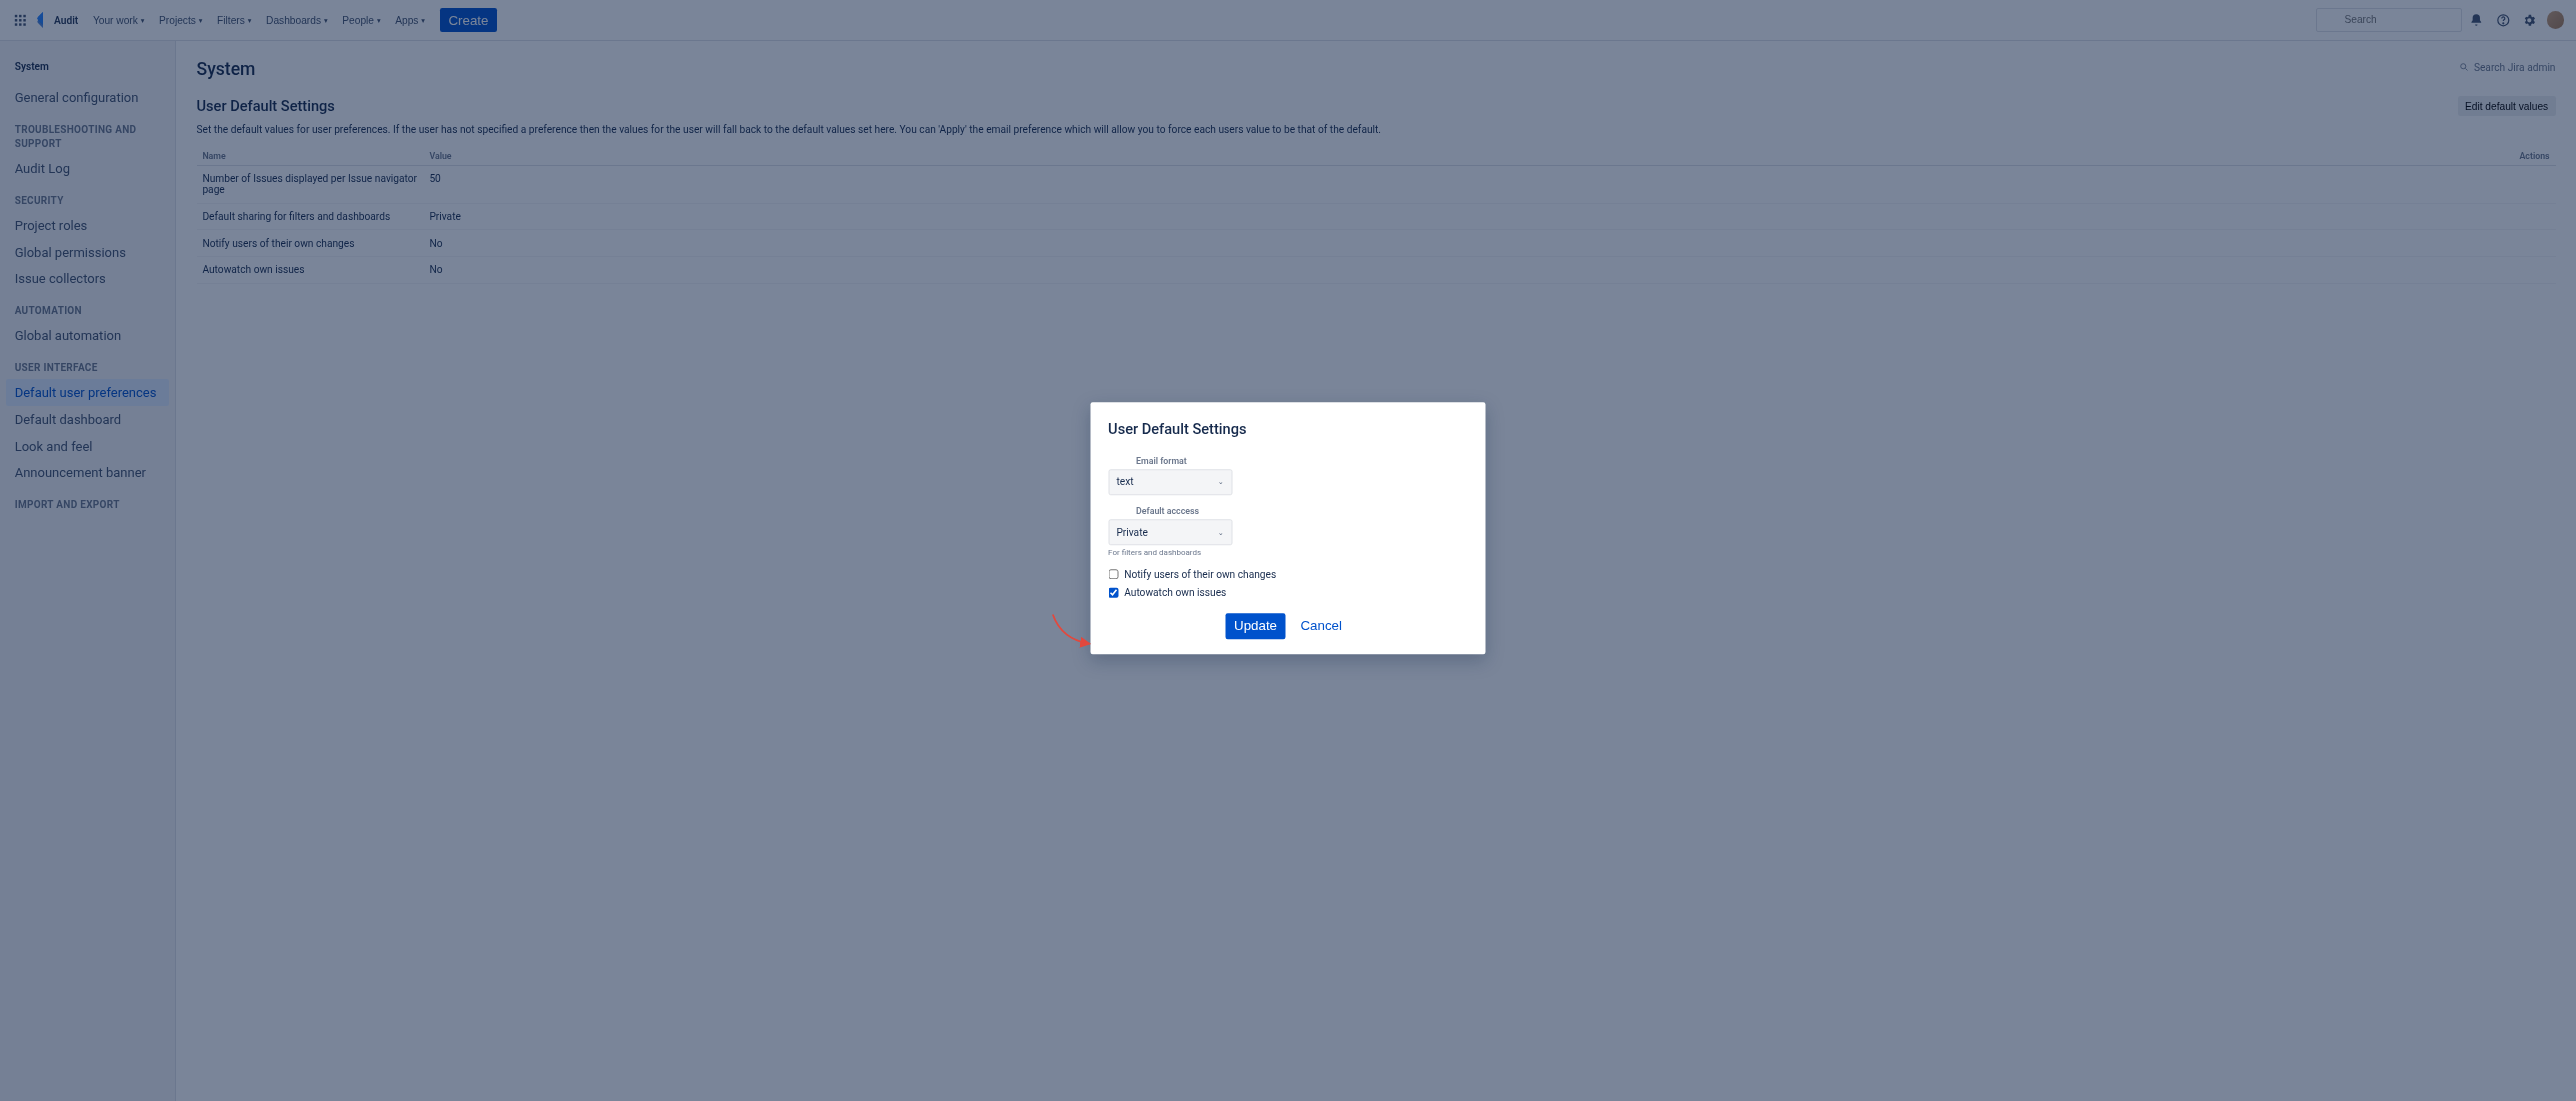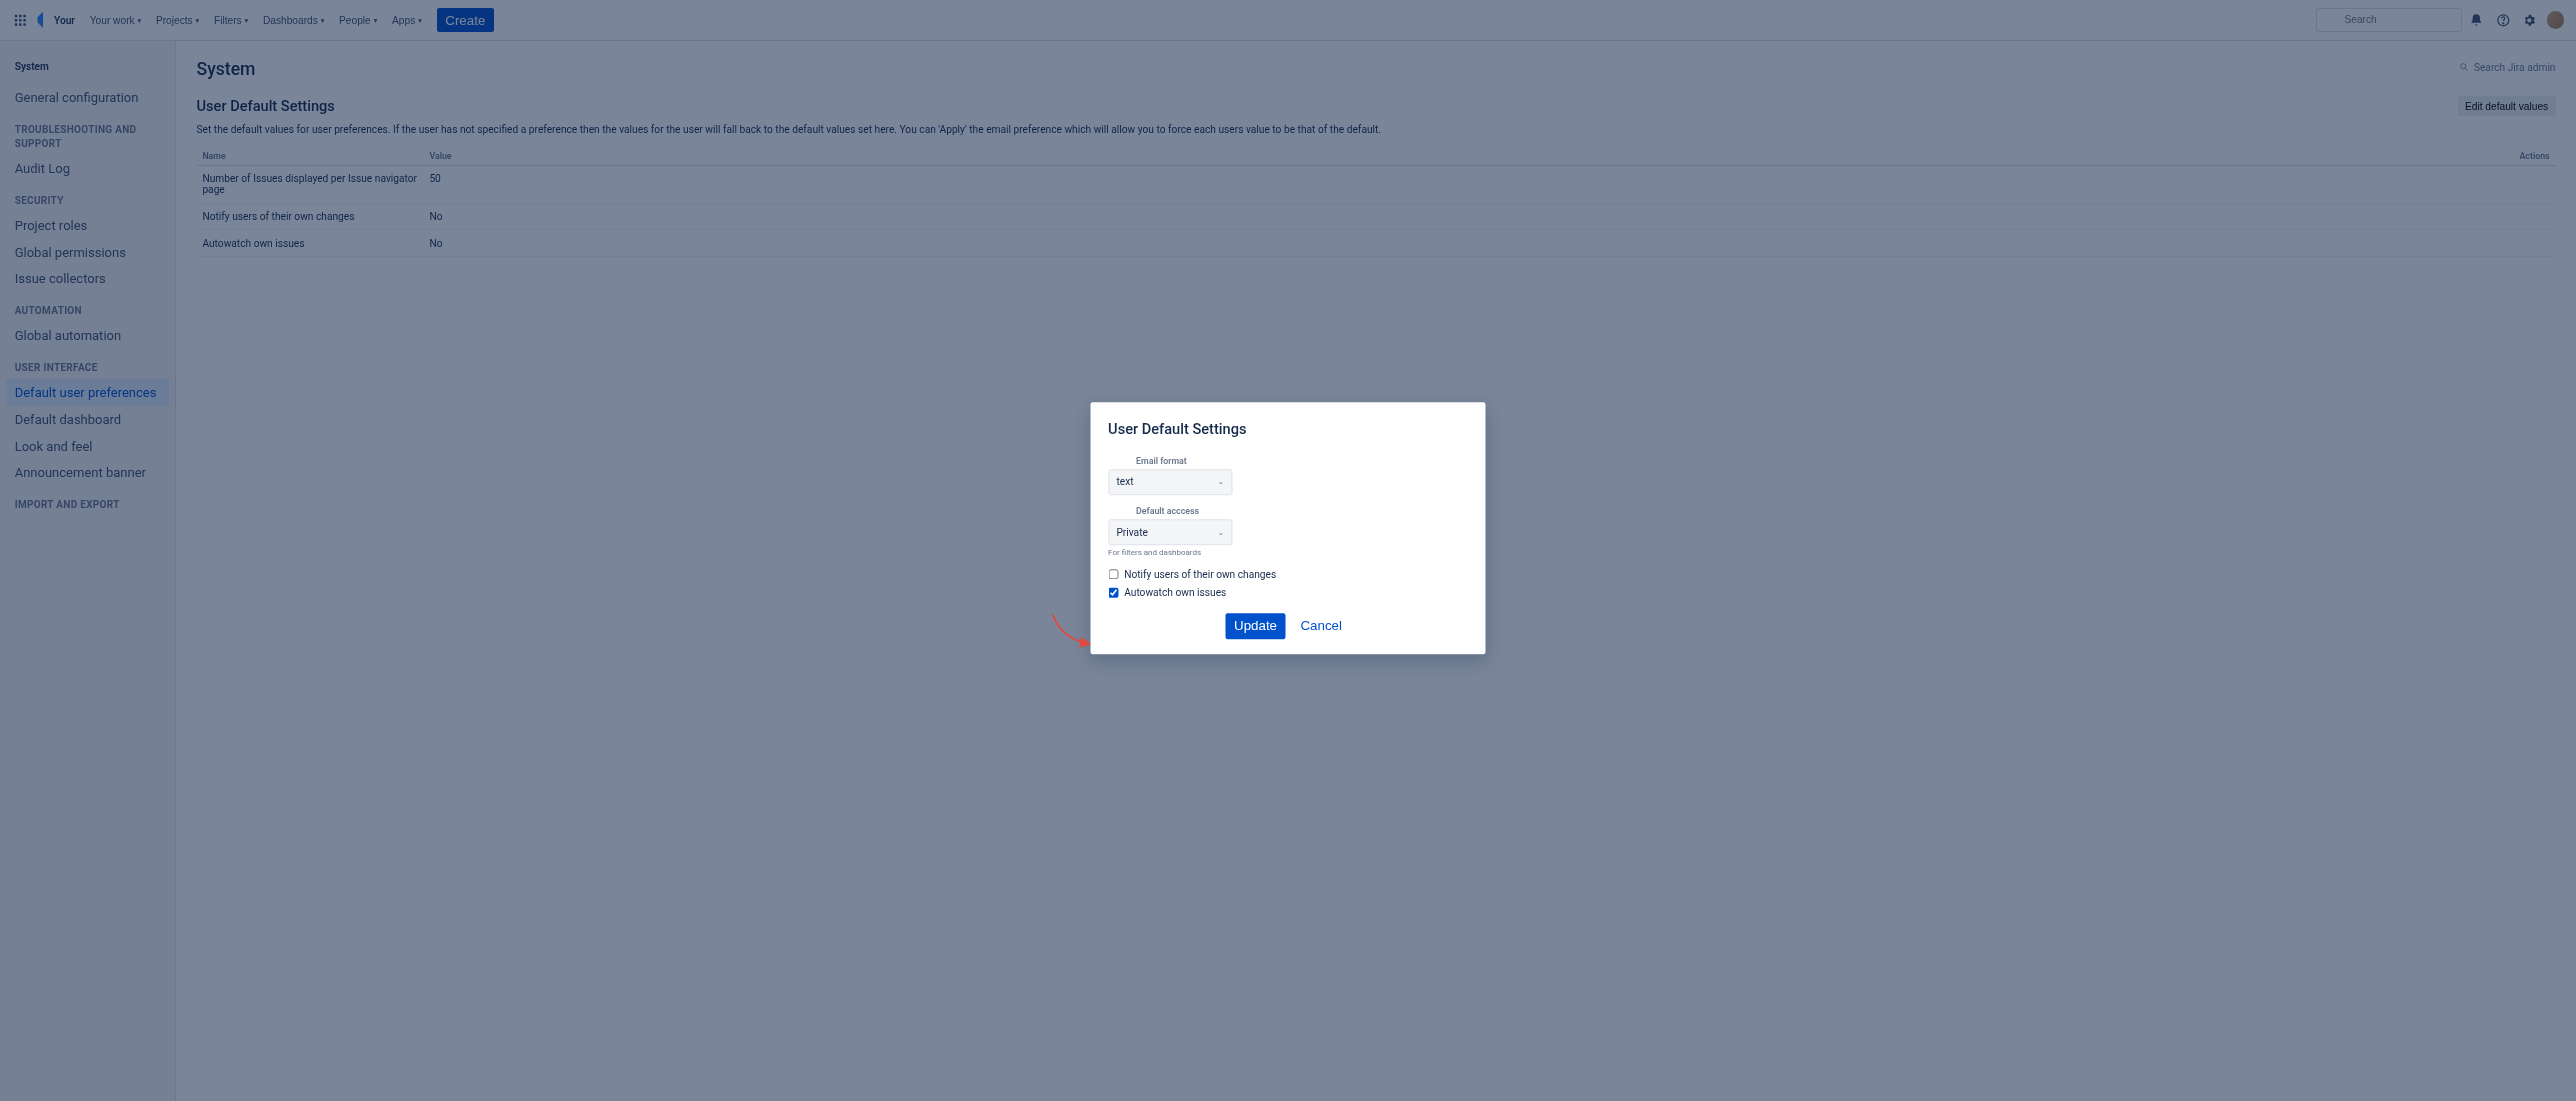--- a/index.html
+++ b/index.html
@@ -85,21 +85,21 @@
           <rect x="17" y="17" width="4" height="4"></rect>
         </g>
       </svg>
   </button>
   <div class="logo">
     <svg width="16" height="16" viewBox="0 0 32 32">
         <path fill="#2684FF" d="M15.9 0L6 9.8a4 4 0 0 0 0 5.7L15.9 25.3V0z"></path>
         <path fill="#0052CC" d="M15.9 6.6L6 16.4a4 4 0 0 0 0 5.7l9.9 9.9V6.6z" opacity=".7"></path>
         <path fill="#2684FF" d="M15.9 0l9.9 9.8a4 4 0 0 1 0 5.7L15.9 25.3V0z" transform="scale(-1 1) translate(-31.8 0)" opacity=".9"></path>
       </svg>
-    <span>Your</span>
+    <span>Audit</span>
   </div>
   <button class="nav-item">
       <span>Your work</span>
       <span class="chev">▾</span>
     </button>
   <button class="nav-item">
       <span>Projects</span>
       <span class="chev">▾</span>
     </button>
   <button class="nav-item">
@@ -200,20 +200,25 @@
         <tr>
           <th>Name</th>
           <th>Value</th>
           <th class="actions">Actions</th>
         </tr>
       </thead>
       <tbody>
         <tr>
           <td class="name-col">Number of Issues displayed per Issue navigator page</td>
           <td>50</td>
+          <td class="actions-col"></td>
+        </tr>
+        <tr>
+          <td class="name-col">Default sharing for filters and dashboards</td>
+          <td>Private</td>
           <td class="actions-col"></td>
         </tr>
         <tr>
           <td class="name-col">Notify users of their own changes</td>
           <td>No</td>
           <td class="actions-col"></td>
         </tr>
         <tr>
           <td class="name-col">Autowatch own issues</td>
           <td>No</td>

